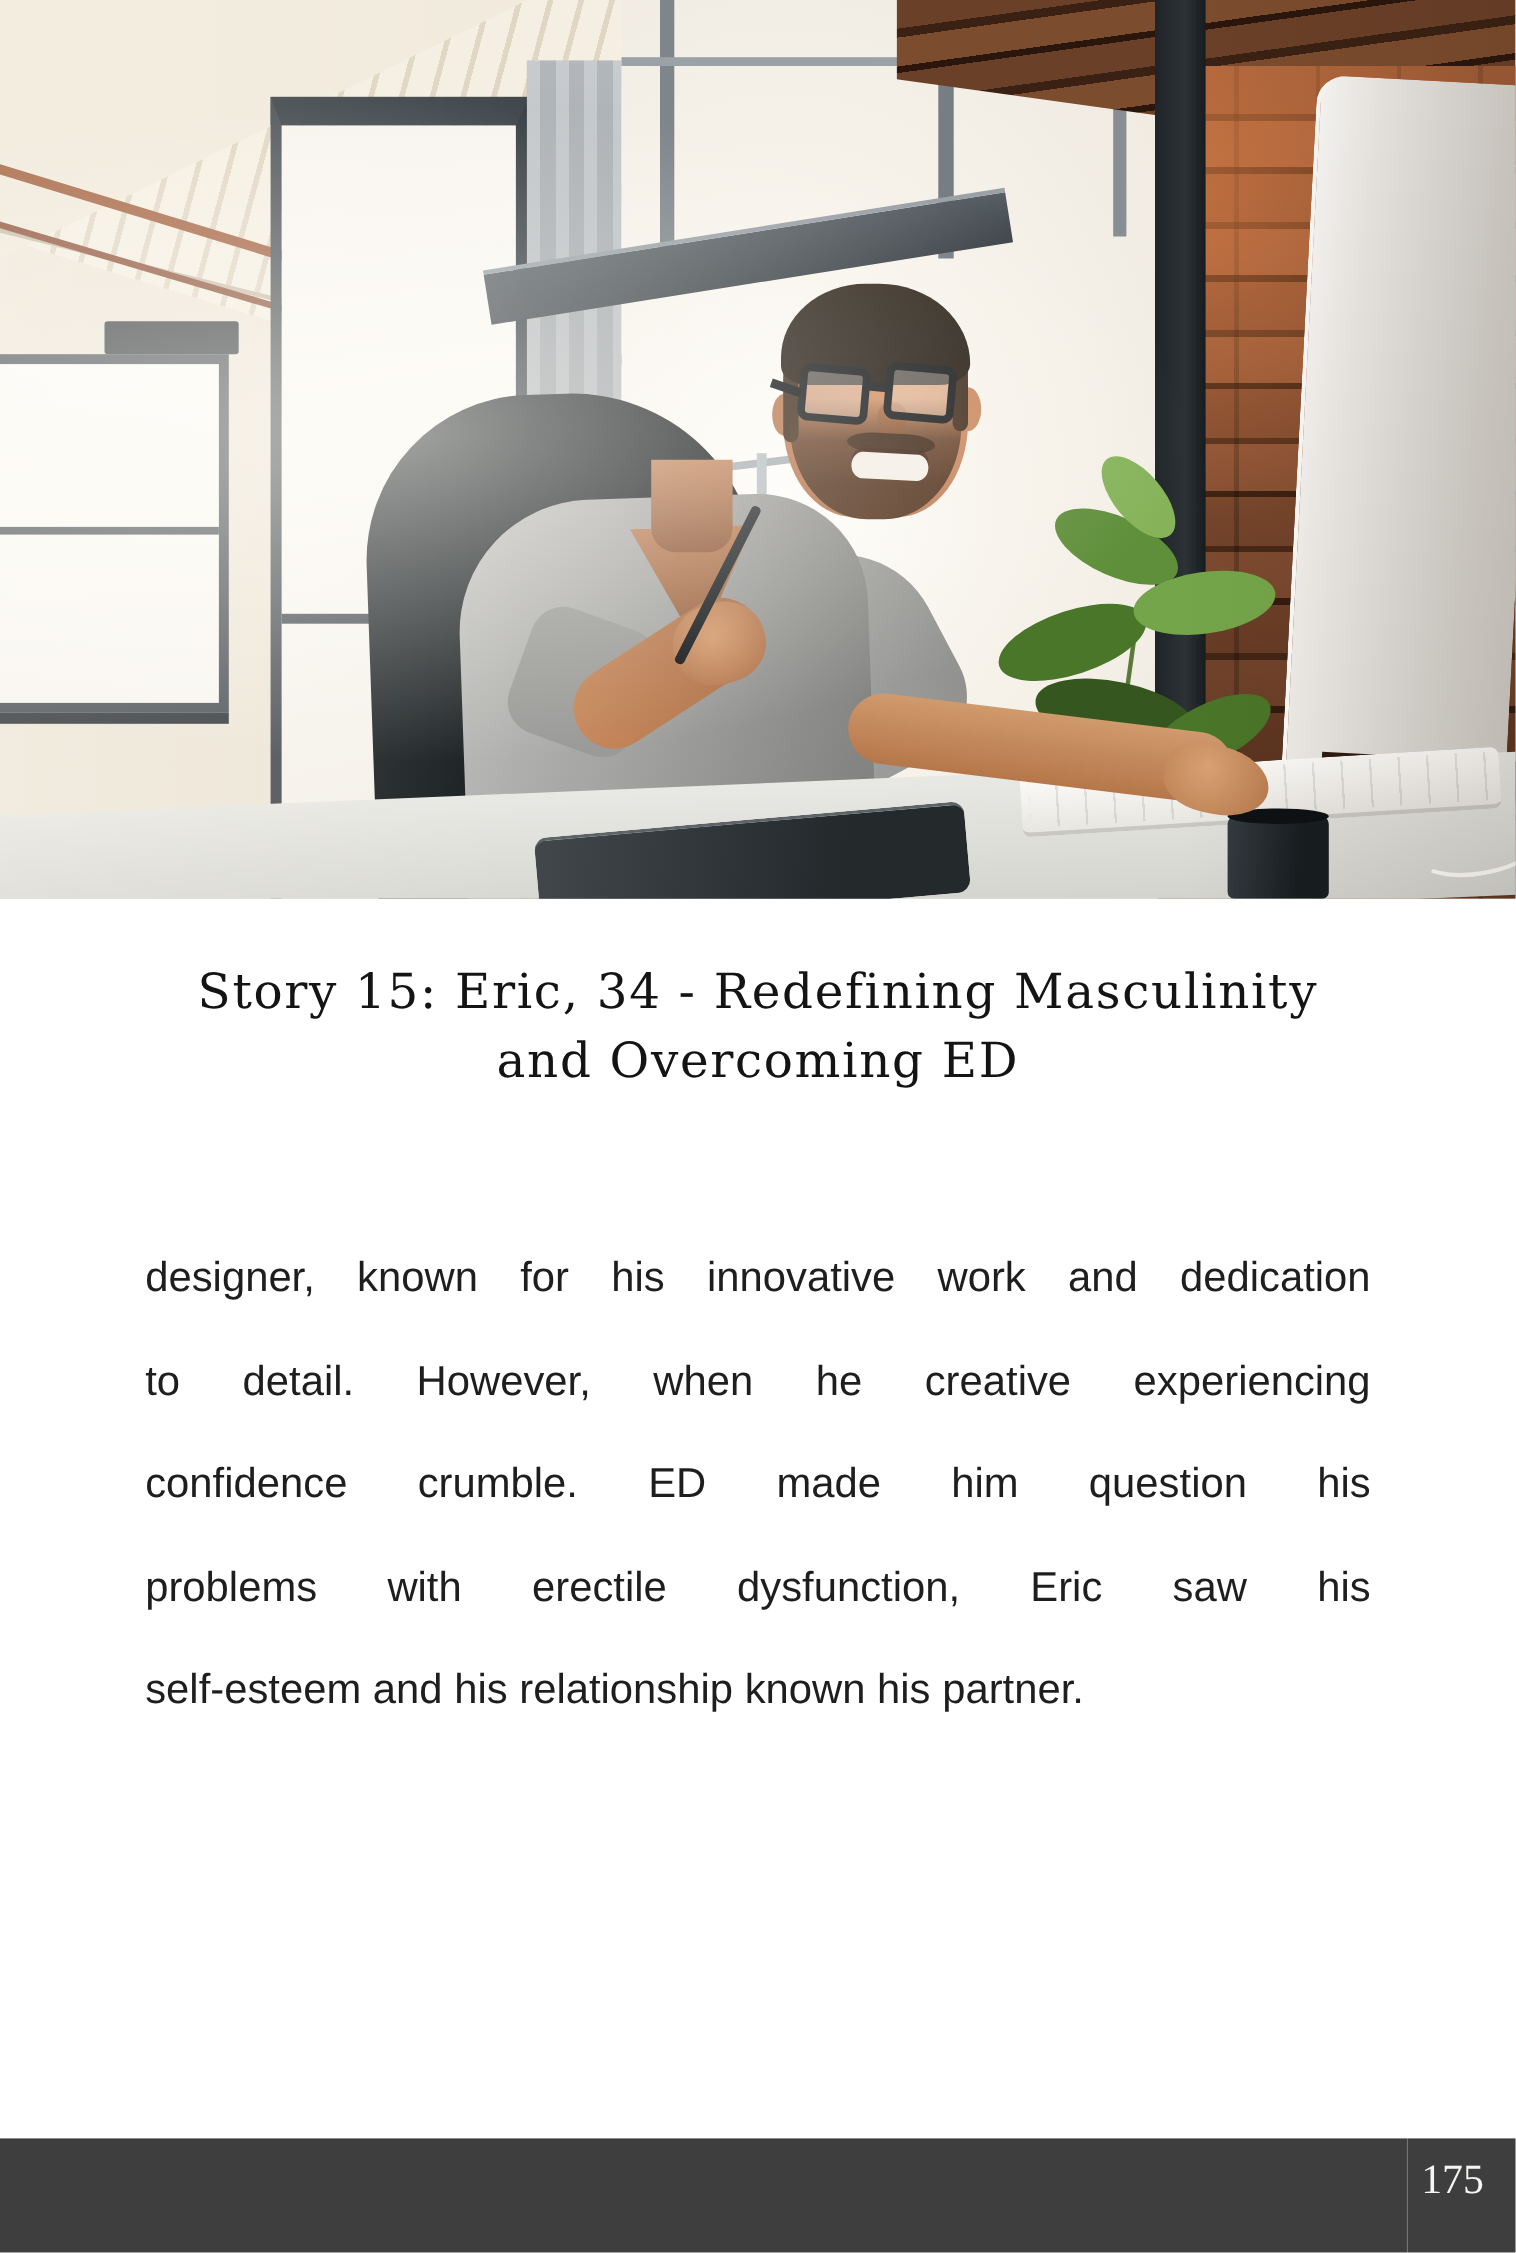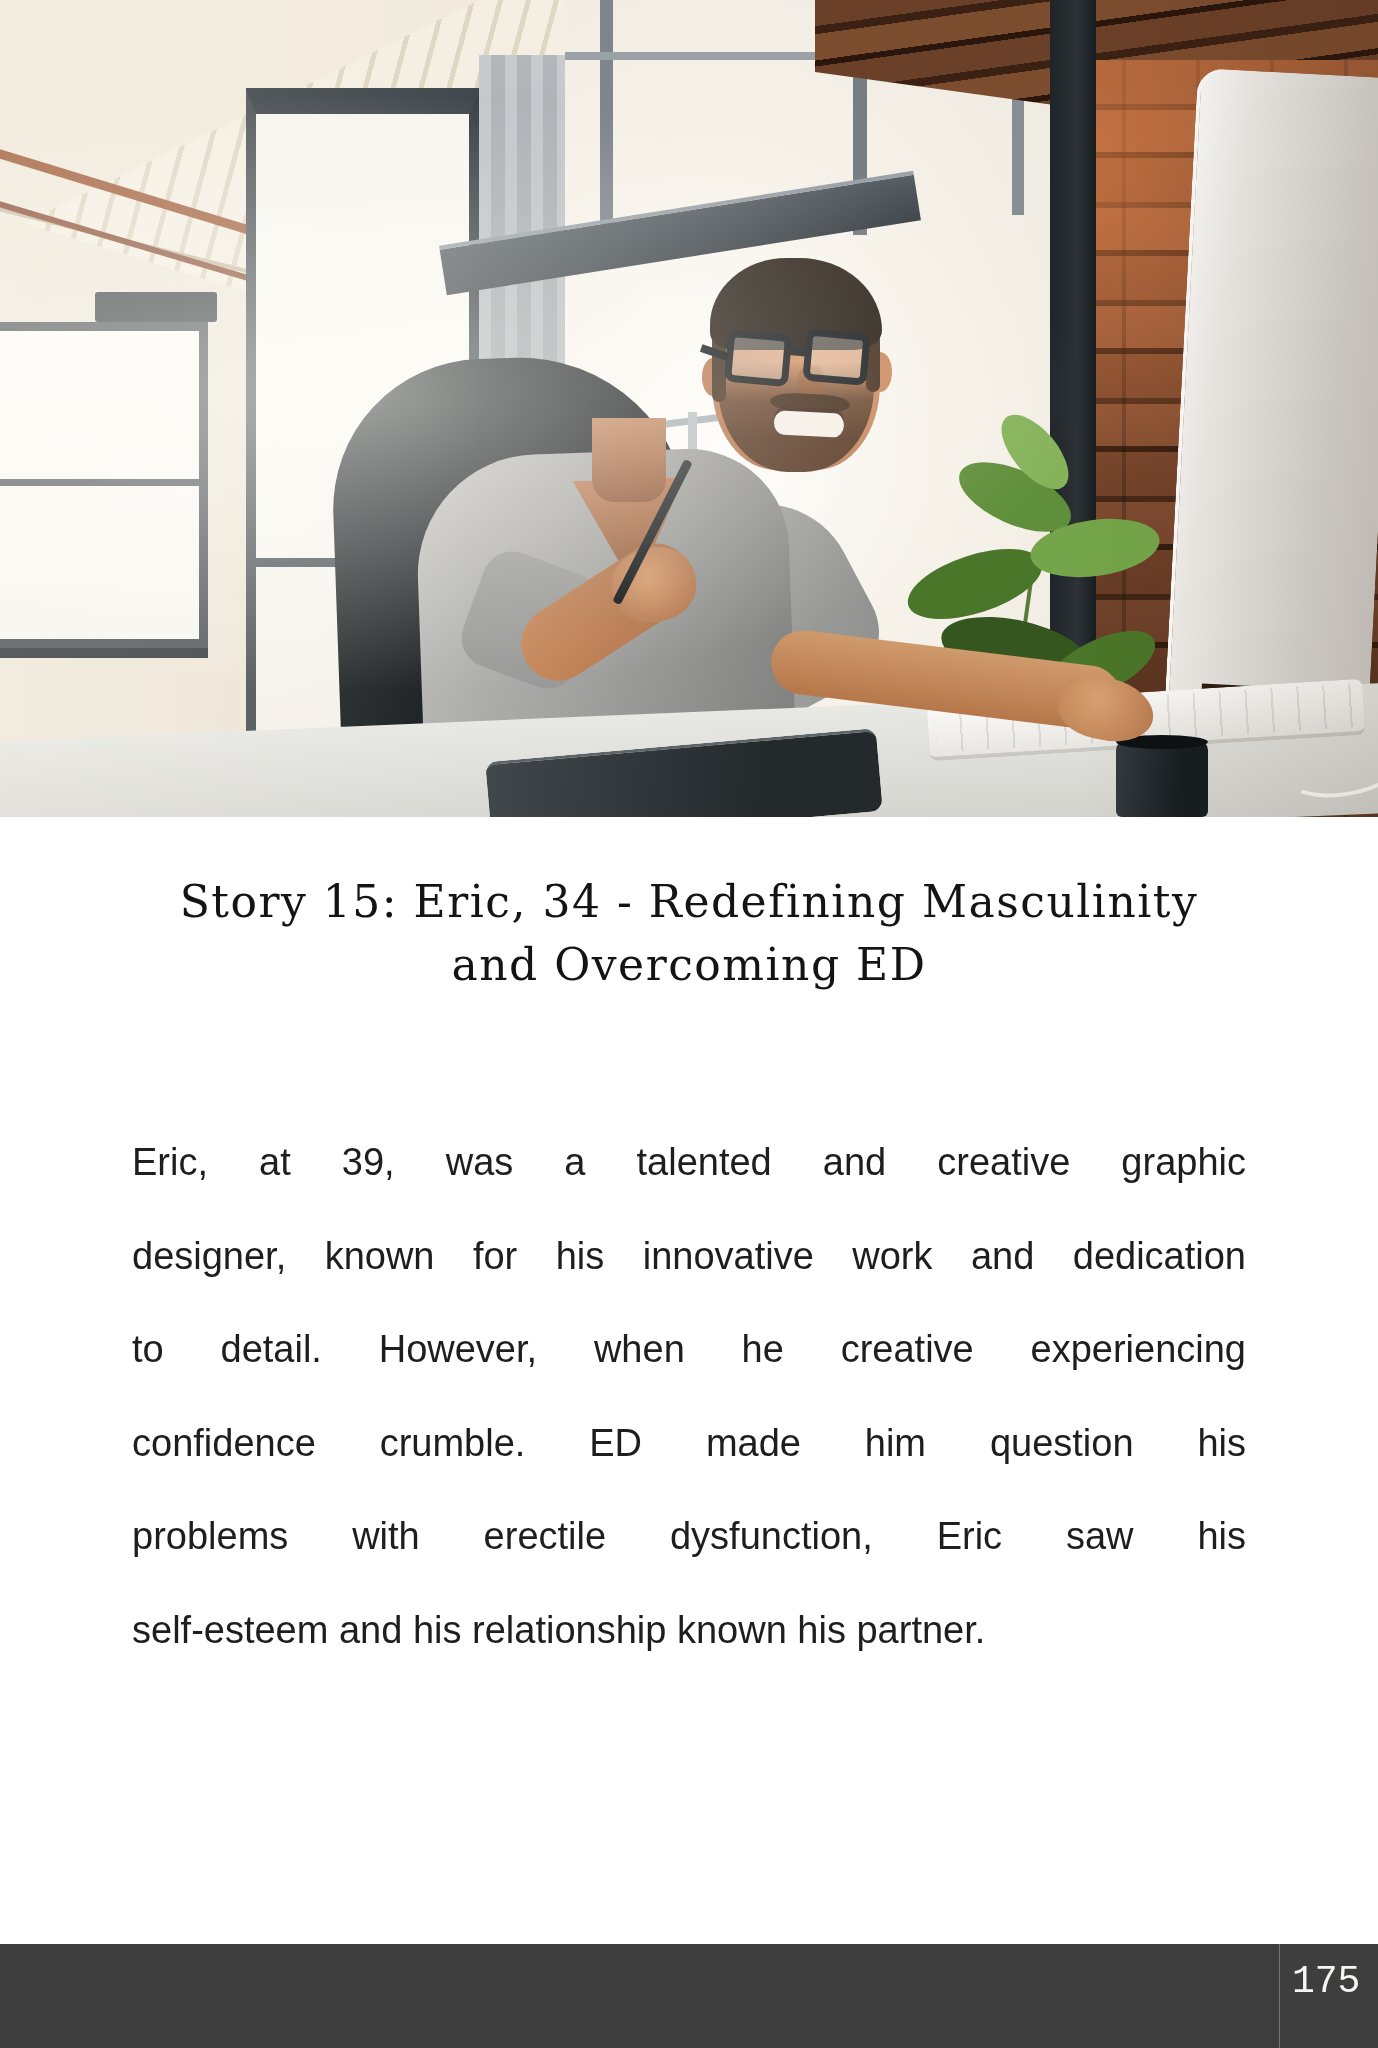--- a/index.html
+++ b/index.html
@@ -149,21 +149,21 @@
   .body-block{position:absolute;left:132px;top:1116px;width:1114px;
     font-size:38px;line-height:93.5px;color:#1e1e1e;
     font-family:"Liberation Sans", sans-serif;}
   .body-line{text-align:justify;text-align-last:justify;white-space:nowrap;}
   .body-line.last{text-align-last:left;}
 
   
   .footer{position:absolute;left:0;top:1944px;width:1378px;height:104px;background:#3e3e3e;}
   .footer-divider{position:absolute;left:1279px;top:0;width:1px;height:104px;background:rgba(255,255,255,.28);}
   .page-number{position:absolute;left:1292px;top:14px;width:76px;
-    font-family:Liberation Mono, monospace;font-size:38px;line-height:48px;
+    font-family:Liberation Serif, serif;font-size:38px;line-height:48px;
     color:#f5f5f3;text-align:left;}
 </style>
 </head>
 <body>
 
 <div class="page">
 
   <div class="photo" role="img" aria-label="Smiling man with short dark hair, black rectangular glasses, beard and gray v-neck t-shirt sitting in a black office chair at a desk, holding a stylus over a graphics tablet, left hand on a white keyboard; bright loft office with dark-framed windows, gray curtain, green plants, reclaimed wood plank wall and the white back of a monitor on the right">
     <div class="ph-ceiling"></div>
     <div class="ph-gable"></div>
@@ -245,21 +245,20 @@
     <div class="ph-glow"></div>
     <div class="ph-vig"></div>
   </div>
 
   <div class="title">
     <div>Story 15: Eric, 34 - Redefining Masculinity</div>
     <div>and Overcoming ED</div>
   </div>
 
   <div class="body-block">
-    <div class="body-line">Eric, at 39, was a talented and creative graphic</div>
     <div class="body-line">designer, known for his innovative work and dedication</div>
     <div class="body-line">to detail. However, when he creative experiencing</div>
     <div class="body-line">confidence crumble. ED made him question his</div>
     <div class="body-line">problems with erectile dysfunction, Eric saw his</div>
     <div class="body-line last">self-esteem and his relationship known his partner.</div>
   </div>
 
   <div class="footer">
     <div class="footer-divider"></div>
     <div class="page-number">175</div>

